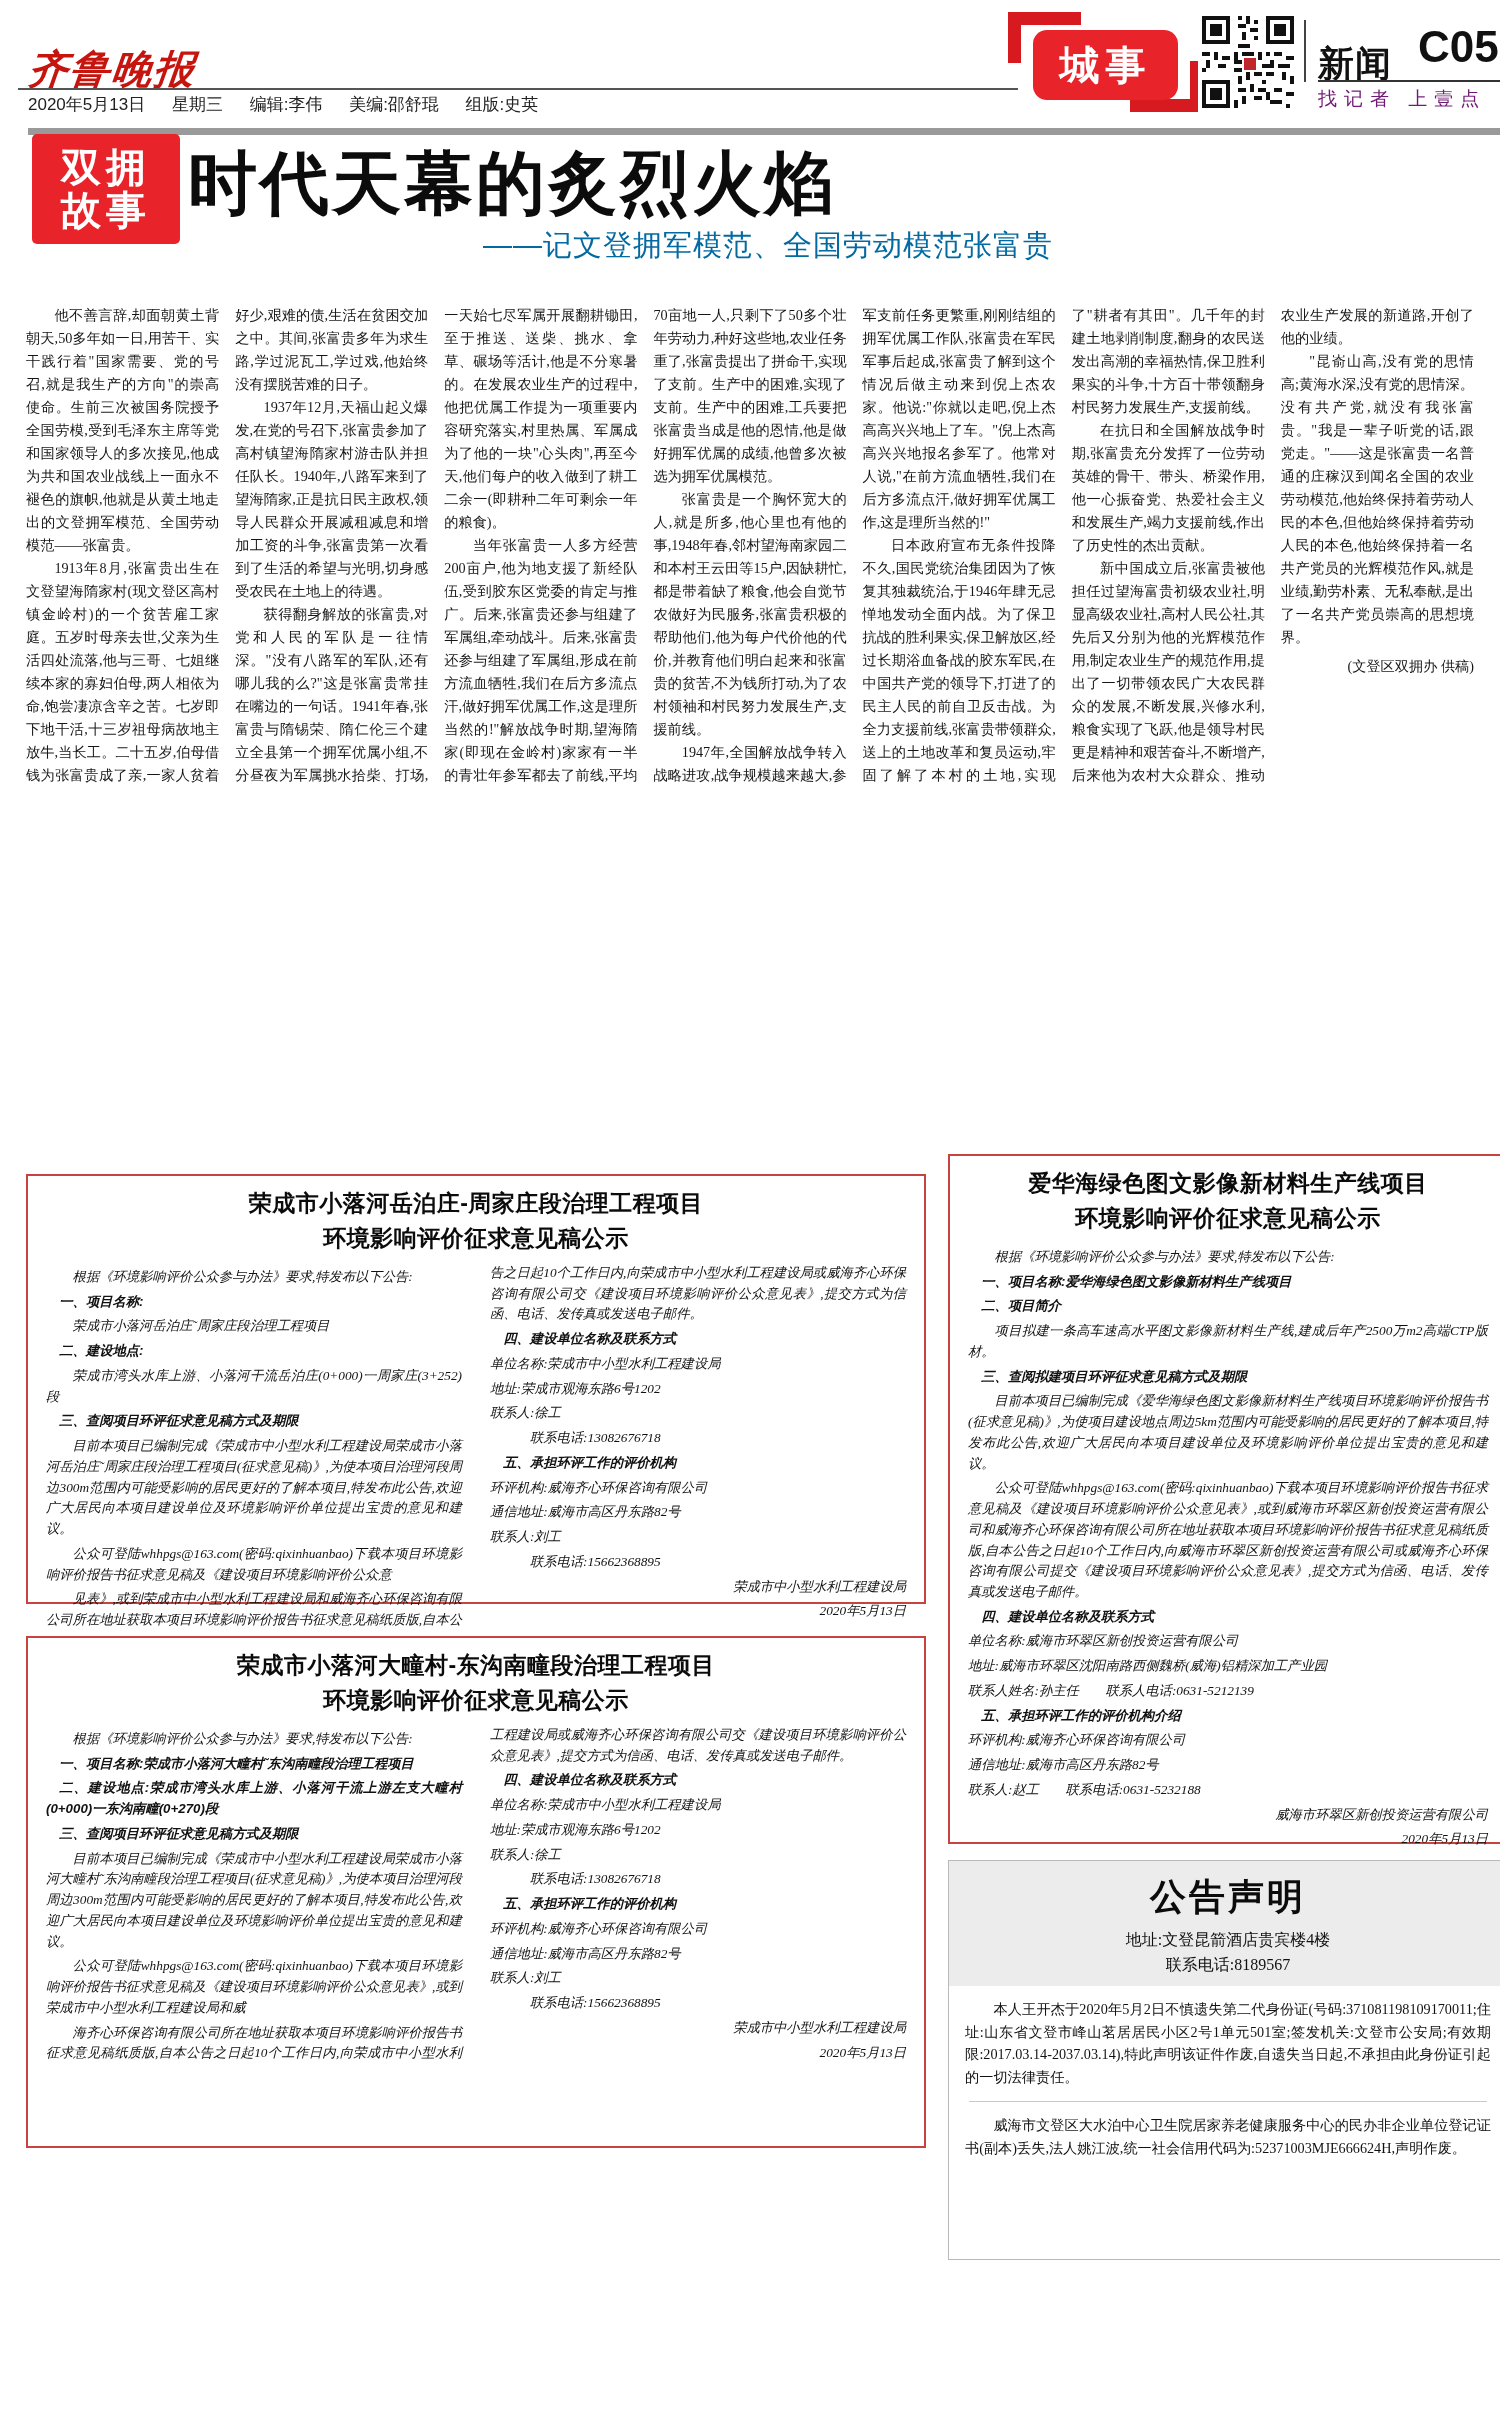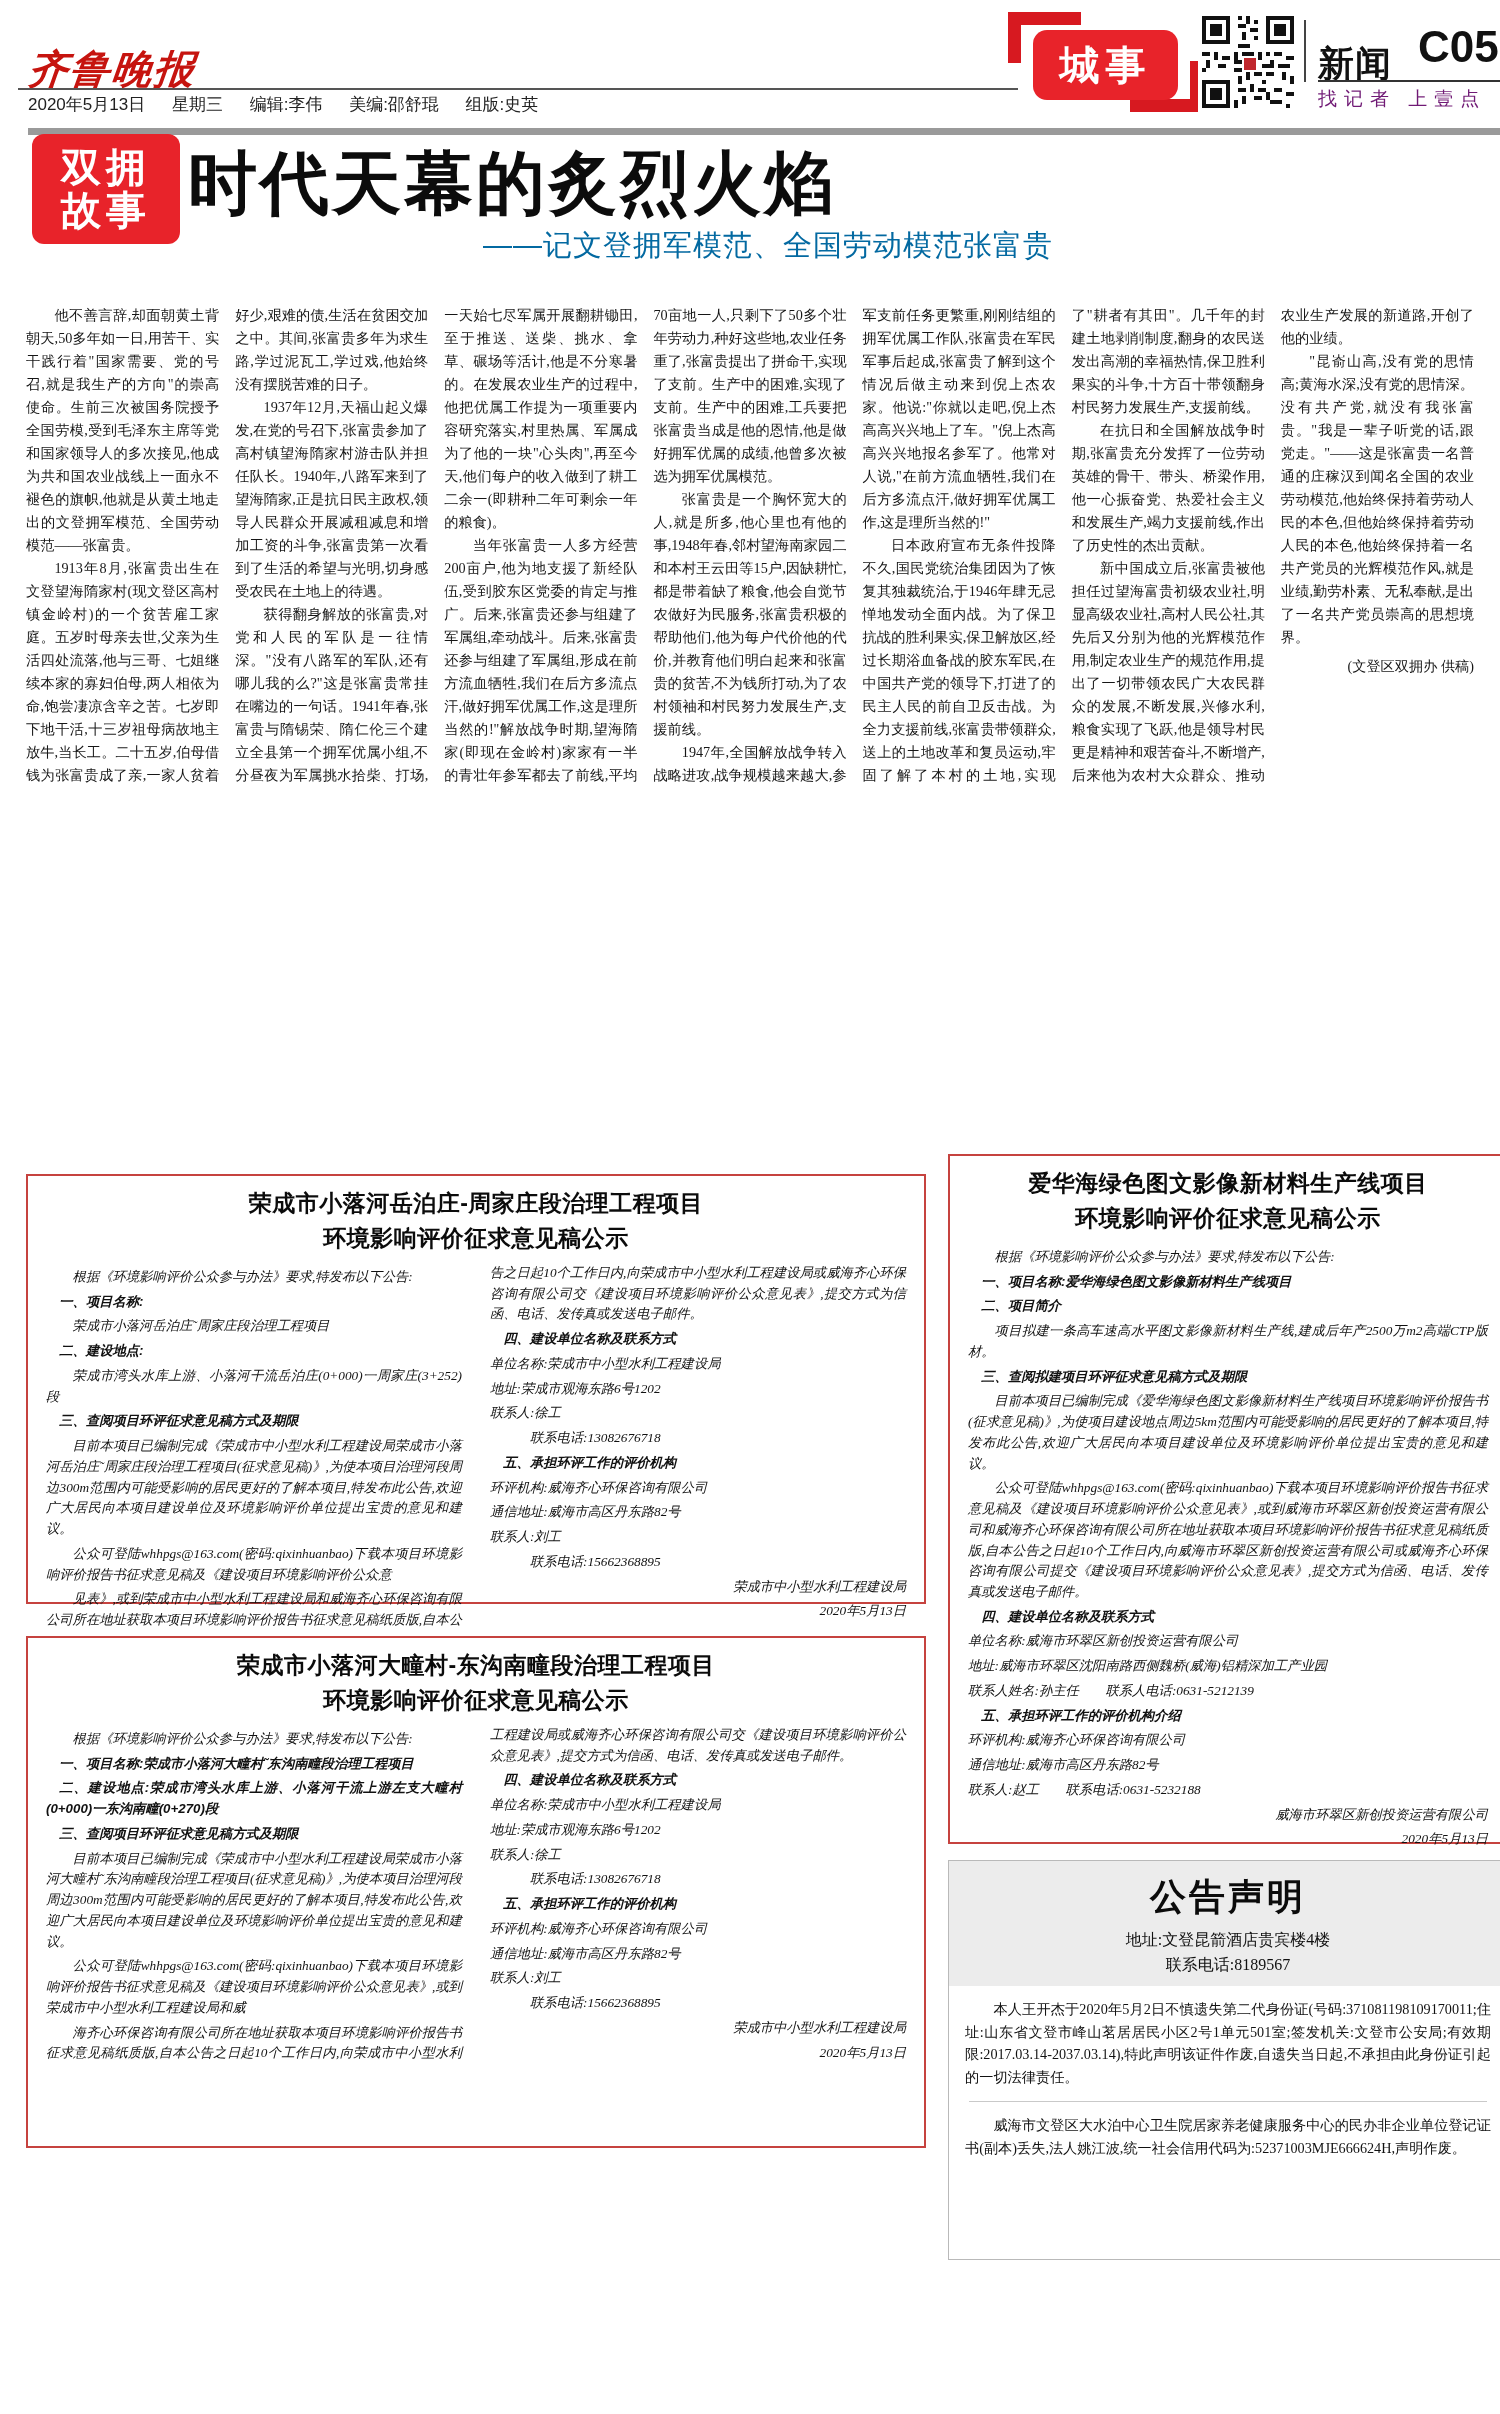--- a/index.html
+++ b/index.html
@@ -50,21 +50,21 @@
   .nb-vline{position:absolute;left:-14px;top:6px;width:2px;height:62px;background:#444;}
   .nb-title{position:absolute;left:0;top:14px;font-size:36px;font-weight:bold;color:#111;font-family:"Liberation Sans",sans-serif;letter-spacing:1px;margin-top:12px;}
   .nb-page{position:absolute;left:100px;top:8px;font-size:44px;font-weight:bold;color:#111;font-family:"Liberation Sans",sans-serif;}
   .nb-sub{position:absolute;left:0;top:72px;font-size:19px;color:#701a75;letter-spacing:7px;font-family:"Liberation Sans",sans-serif;white-space:nowrap;}
 
   
   .headzone{position:relative;height:180px;}
   .greybar{position:absolute;left:10px;top:10px;width:1472px;height:7px;background:#9a9a9a;}
   .story-badge{
     position:absolute;left:14px;top:16px;width:148px;height:110px;
-    background:#e8232a;border-radius:12px;
+    background:#e8232a;border-radius:5px;
     display:flex;flex-direction:column;align-items:center;justify-content:center;
     color:#fff;font-family:"Liberation Sans",sans-serif;
     font-size:40px;font-weight:bold;line-height:1.08;letter-spacing:5px;
   }
   .headline{
     position:absolute;left:170px;top:20px;width:1160px;
     text-align:left;
     font-family:"Liberation Sans",sans-serif;
     font-size:69px;font-weight:bold;color:#0c0c0c;letter-spacing:3px;
   }

